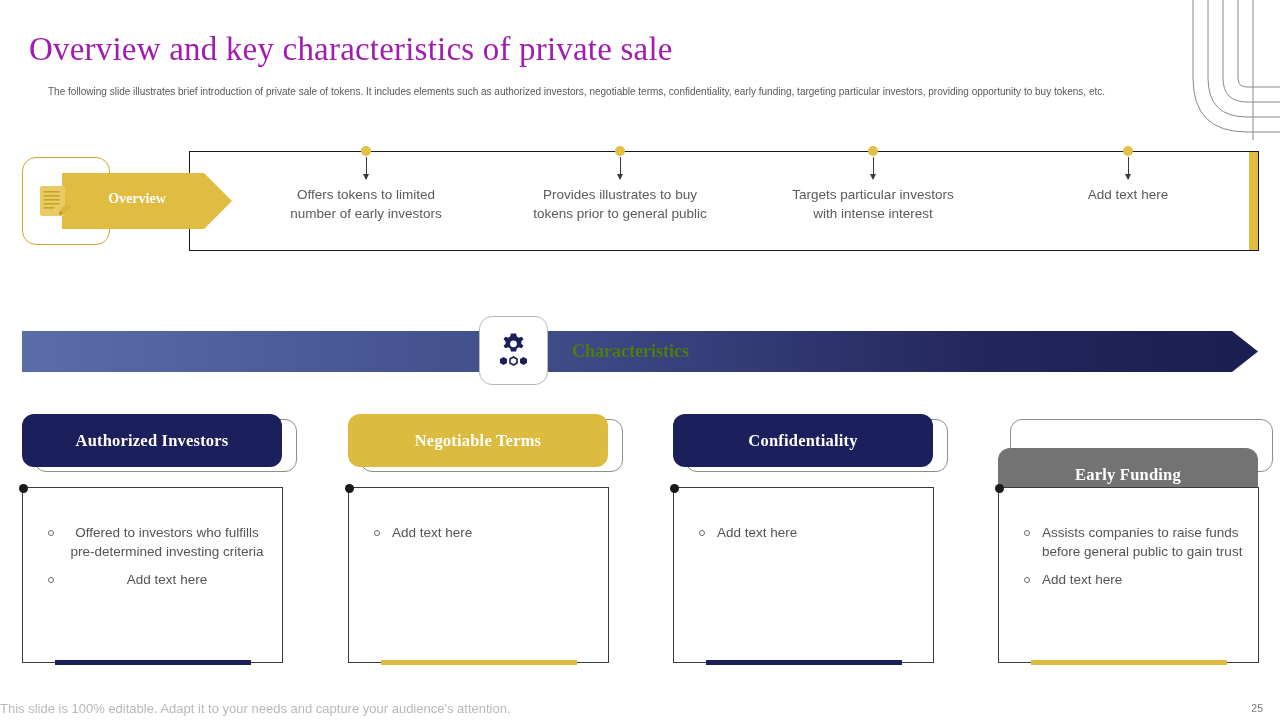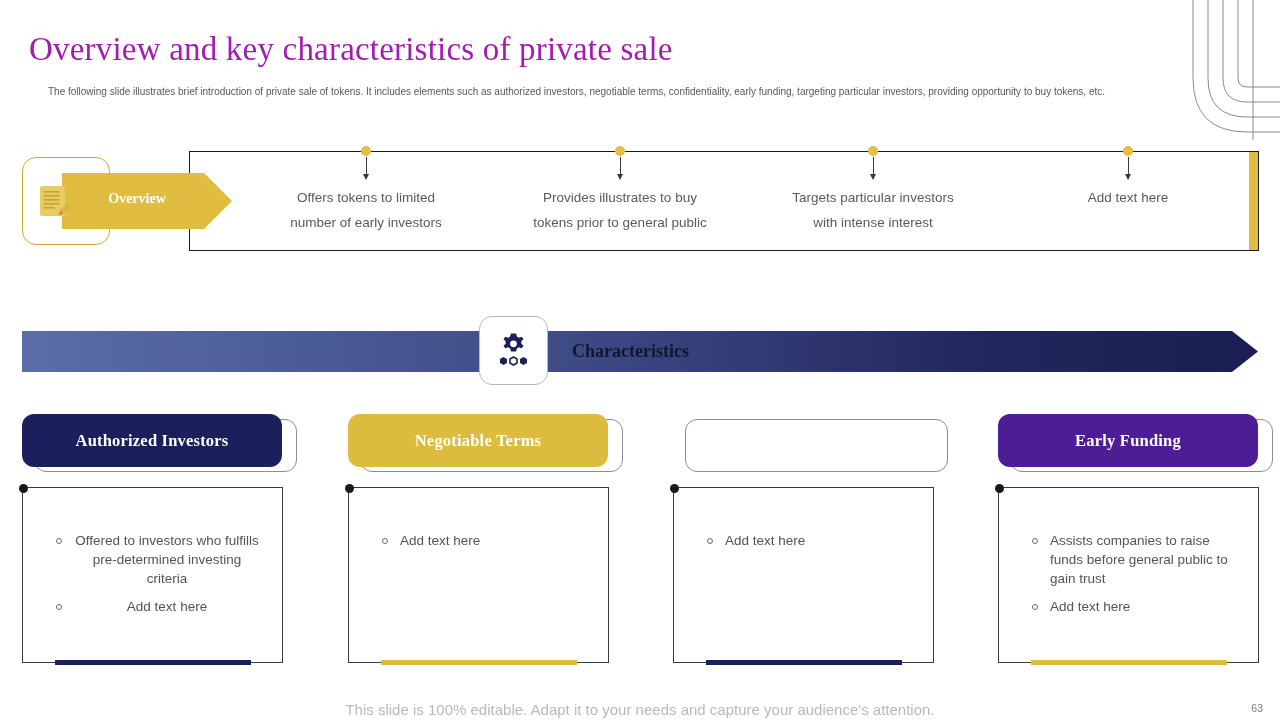--- a/index.html
+++ b/index.html
@@ -123,21 +123,21 @@
     width: 0; height: 0;
     border-left: 3.5px solid transparent;
     border-right: 3.5px solid transparent;
     border-top: 6px solid #3a3a3a;
   }
   .tl-text {
     position: absolute;
     top: 34px;
     text-align: center;
     font-size: 13.5px;
-    line-height: 25px;
+    line-height: 19px;
     color: #5a5a5c;
   }
 
   
   .char-banner {
     position: absolute;
     left: 22px; top: 331px;
     width: 1236px; height: 41px;
     background: linear-gradient(to right, #5a6da9 0%, #3d4a86 45%, #23265c 78%, #1b1e52 100%);
     clip-path: polygon(0 0, calc(100% - 26px) 0, 100% 50%, calc(100% - 26px) 100%, 0 100%);
@@ -157,21 +157,21 @@
     left: 492px; top: 328px;
     width: 43px; height: 45px;
     z-index: 5;
   }
   .char-title {
     position: absolute;
     left: 572px; top: 341px;
     font-family: "Liberation Serif", serif;
     font-weight: bold;
     font-size: 18px;
-    color: #0f172a;
+    color: #4d7c0f;
     z-index: 5;
   }
 
   
   .card { position: absolute; top: 414px; width: 263px; height: 250px; }
 
   .card-hdr-shadow {
     position: absolute;
     left: 12px; top: 5px;
     width: 263px; height: 53px;
@@ -214,21 +214,21 @@
   }
   .card-bottom-bar {
     position: absolute;
     left: 32px; bottom: -3px;
     width: 196px; height: 5px;
   }
   .card-list {
     position: absolute;
     left: 12px; top: 27px;
     right: 6px;
-    margin: 16px; padding: 0;
+    margin: 8px; padding: 0;
     list-style: none;
   }
   .card-list li {
     position: relative;
     padding-left: 23px;
     margin-bottom: 9px;
     font-size: 13.5px;
     line-height: 19px;
     color: #545456;
   }
@@ -239,22 +239,21 @@
     width: 6px; height: 6px;
     border: 1px solid #6a6a6c;
     border-radius: 50%;
     box-sizing: border-box;
   }
 
   
   .footer-note {
     position: absolute;
     left: 0; right: 0; top: 701px;
-    text-align: center;
-    font-size: 15px;
+    font-size: 13px;
     color: #b9b9bd;
   }
   .page-number {
     position: absolute;
     right: 17px; top: 702px;
     font-size: 10.5px;
     color: #7a7a7c;
   }
 </style>
 </head>
@@ -350,38 +349,41 @@
     <div class="card-anchor-dot"></div>
     <ul class="card-list">
       <li>Add text here</li>
     </ul>
     <div class="card-bottom-bar" style="background:#ddbb3e;"></div>
   </div>
 </div>
 
 <div class="card" style="left:673px;">
   <div class="card-hdr-shadow"></div>
+  <div class="card-hdr" style="background:#1b1f5c;">
+    <span class="card-hdr-label">Confidentiality</span>
+  </div>
   <div class="card-body">
     <div class="card-anchor-dot"></div>
     <ul class="card-list">
       <li>Add text here</li>
     </ul>
     <div class="card-bottom-bar" style="background:#1b1f5c;"></div>
   </div>
 </div>
 
 <div class="card" style="left:998px;">
   <div class="card-hdr-shadow"></div>
-  <div class="card-hdr" style="background:#4c1d95;">
+  <div class="card-hdr" style="background:#737373;margin-top:34px;">
     <span class="card-hdr-label">Early Funding</span>
   </div>
   <div class="card-body">
     <div class="card-anchor-dot"></div>
     <ul class="card-list">
       <li>Assists companies to raise funds before general public to gain trust</li>
       <li>Add text here</li>
     </ul>
     <div class="card-bottom-bar" style="background:#ddbb3e;"></div>
   </div>
 </div>
 
 <div class="footer-note">This slide is 100% editable. Adapt it to your needs and capture your audience's attention.</div>
-<div class="page-number">63</div>
+<div class="page-number">25</div>
 
 </body></html>

